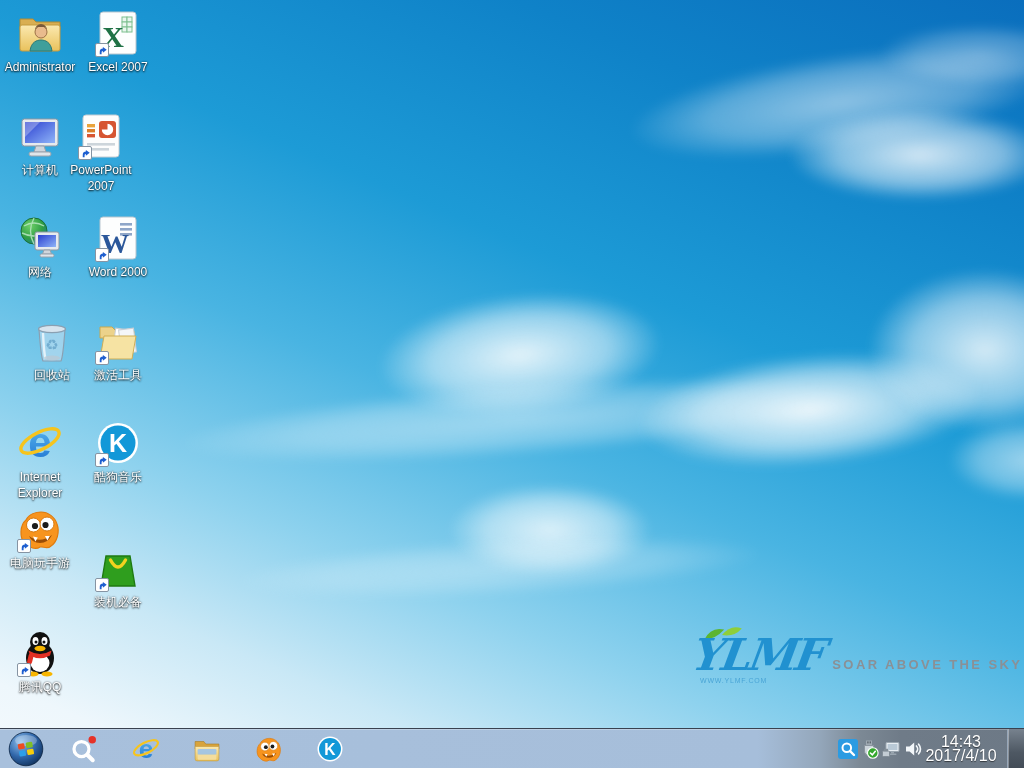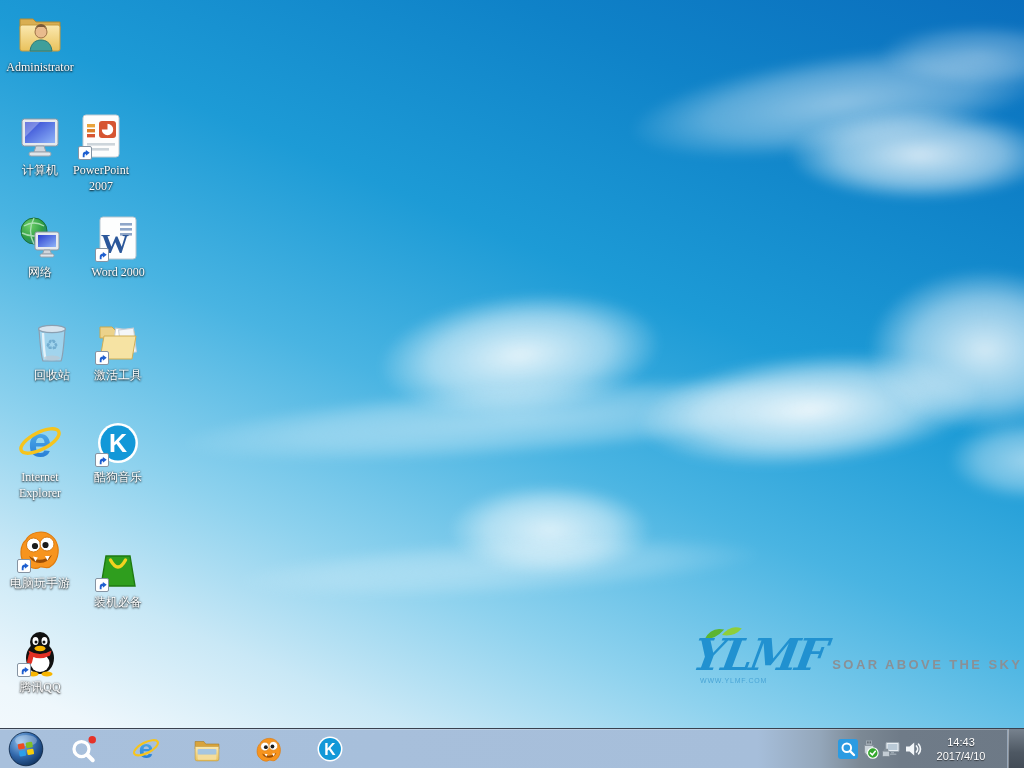--- a/index.html
+++ b/index.html
@@ -14,41 +14,41 @@
     filter:blur(5px);pointer-events:none;}
   
   .brand{position:absolute;left:694px;top:634px;display:flex;align-items:flex-end;}
   .brand-wrap{position:relative;}
   .brand-logo{font-family:"DejaVu Serif","Liberation Serif",serif;font-style:italic;font-weight:bold;
     font-size:44px;line-height:42px;color:#2191d0;letter-spacing:-3px;display:inline-block;transform:skewX(-10deg);}
   .brand-leaf{position:absolute;left:6px;top:-10px;}
   .brand-url{position:absolute;left:6px;bottom:-8px;font-size:7px;color:#4aa5d6;letter-spacing:.8px;white-space:nowrap;}
   .brand-tagline{font-size:13px;font-weight:bold;color:#8a9096;letter-spacing:2.4px;margin-left:8px;margin-bottom:4px;white-space:nowrap;}
   
-  .cell{position:absolute;width:78px;display:flex;flex-direction:column;align-items:center;cursor:default;font-family:Liberation Serif, serif;}
+  .cell{position:absolute;width:78px;display:flex;flex-direction:column;align-items:center;cursor:default;}
   .iconbox{position:relative;width:50px;height:50px;display:flex;align-items:center;justify-content:center;}
   .iconbox svg.main{width:48px;height:48px;}
   .shortcut{position:absolute;left:2px;bottom:1px;width:14px;height:14px;background:#fff;
     border:1px solid #8694a3;border-radius:2px;box-sizing:border-box;
     display:flex;align-items:center;justify-content:center;}
   .shortcut svg{width:11px;height:11px;}
   .label{margin-top:1px;font-size:12px;line-height:16px;color:#fff;text-align:center;max-width:76px;
     text-shadow:0 1px 2px rgba(0,0,0,.85),0 0 2px rgba(0,0,0,.6);word-break:break-word;}
   
   .taskbar{position:absolute;left:0;right:0;bottom:0;height:39px;border-top:1px solid #39414f;
     background:linear-gradient(to right,#a8c0dc 0%,#a6beda 74%,#94a7bb 80%,#7c8995 84%,#6f7b88 88%,#6d7986 100%);
     box-shadow:inset 0 1px 0 rgba(255,255,255,.28);}
   .tb-btn{position:absolute;top:3px;width:34px;height:34px;display:flex;align-items:center;justify-content:center;cursor:pointer;}
   .tb-btn svg{width:30px;height:30px;}
   .start-btn{left:7px;top:1px;width:37px;height:37px;}
   .start-btn svg{width:36px;height:36px;}
   .tray-icon{position:absolute;top:10px;width:20px;height:20px;cursor:pointer;}
   .tray-icon svg{width:20px;height:20px;}
   .clock{position:absolute;right:24px;top:3px;width:78px;height:34px;display:flex;flex-direction:column;
-    align-items:center;justify-content:center;color:#fff;font-size:11px;line-height:14px;
+    align-items:center;justify-content:center;color:#fff;font-size:16px;line-height:14px;
     text-shadow:0 1px 1px rgba(0,0,0,.55);cursor:default;}
   .show-desktop{position:absolute;right:0;top:0;width:16px;height:100%;
     background:linear-gradient(to bottom,#77828e,#4e5863 60%,#434c57);
     border-left:1px solid #98a8ba;box-shadow:inset 1px 0 0 rgba(255,255,255,.35);cursor:pointer;}
   .hidden-defs{position:absolute;width:0;height:0;overflow:hidden;}
 </style>
 </head>
 <body>
 
 <svg class="hidden-defs" xmlns="http://www.w3.org/2000/svg">
@@ -284,20 +284,33 @@
   </div>
 
   <div class="cell" style="left:1px;top:8px;">
     <div class="iconbox">
         <svg class="main">
           <use href="#sym-user-folder"></use>
         </svg>
       </div>
     <div class="label">Administrator</div>
   </div>
+  <div class="cell" style="left:79px;top:8px;">
+    <div class="iconbox">
+        <svg class="main">
+          <use href="#sym-excel"></use>
+        </svg>
+      <span class="shortcut">
+          <svg>
+            <use href="#sym-shortcut"></use>
+          </svg>
+        </span>
+      </div>
+    <div class="label">Excel 2007</div>
+  </div>
   <div class="cell" style="left:1px;top:111px;">
     <div class="iconbox">
         <svg class="main">
           <use href="#sym-computer"></use>
         </svg>
       </div>
     <div class="label">计算机</div>
   </div>
   <div class="cell" style="left:62px;top:111px;">
     <div class="iconbox">
@@ -368,21 +381,21 @@
     <div class="label">酷狗音乐</div>
   </div>
   <div class="cell" style="left:1px;top:418px;">
     <div class="iconbox">
         <svg class="main">
           <use href="#sym-ie"></use>
         </svg>
       </div>
     <div class="label">Internet Explorer</div>
   </div>
-  <div class="cell" style="left:1px;top:524px;align-items:center;">
+  <div class="cell" style="left:1px;top:504px;align-items:center;">
     <div class="iconbox">
         <svg class="main">
           <use href="#sym-monster"></use>
         </svg>
       <span class="shortcut">
           <svg>
             <use href="#sym-shortcut"></use>
           </svg>
         </span>
       </div>

